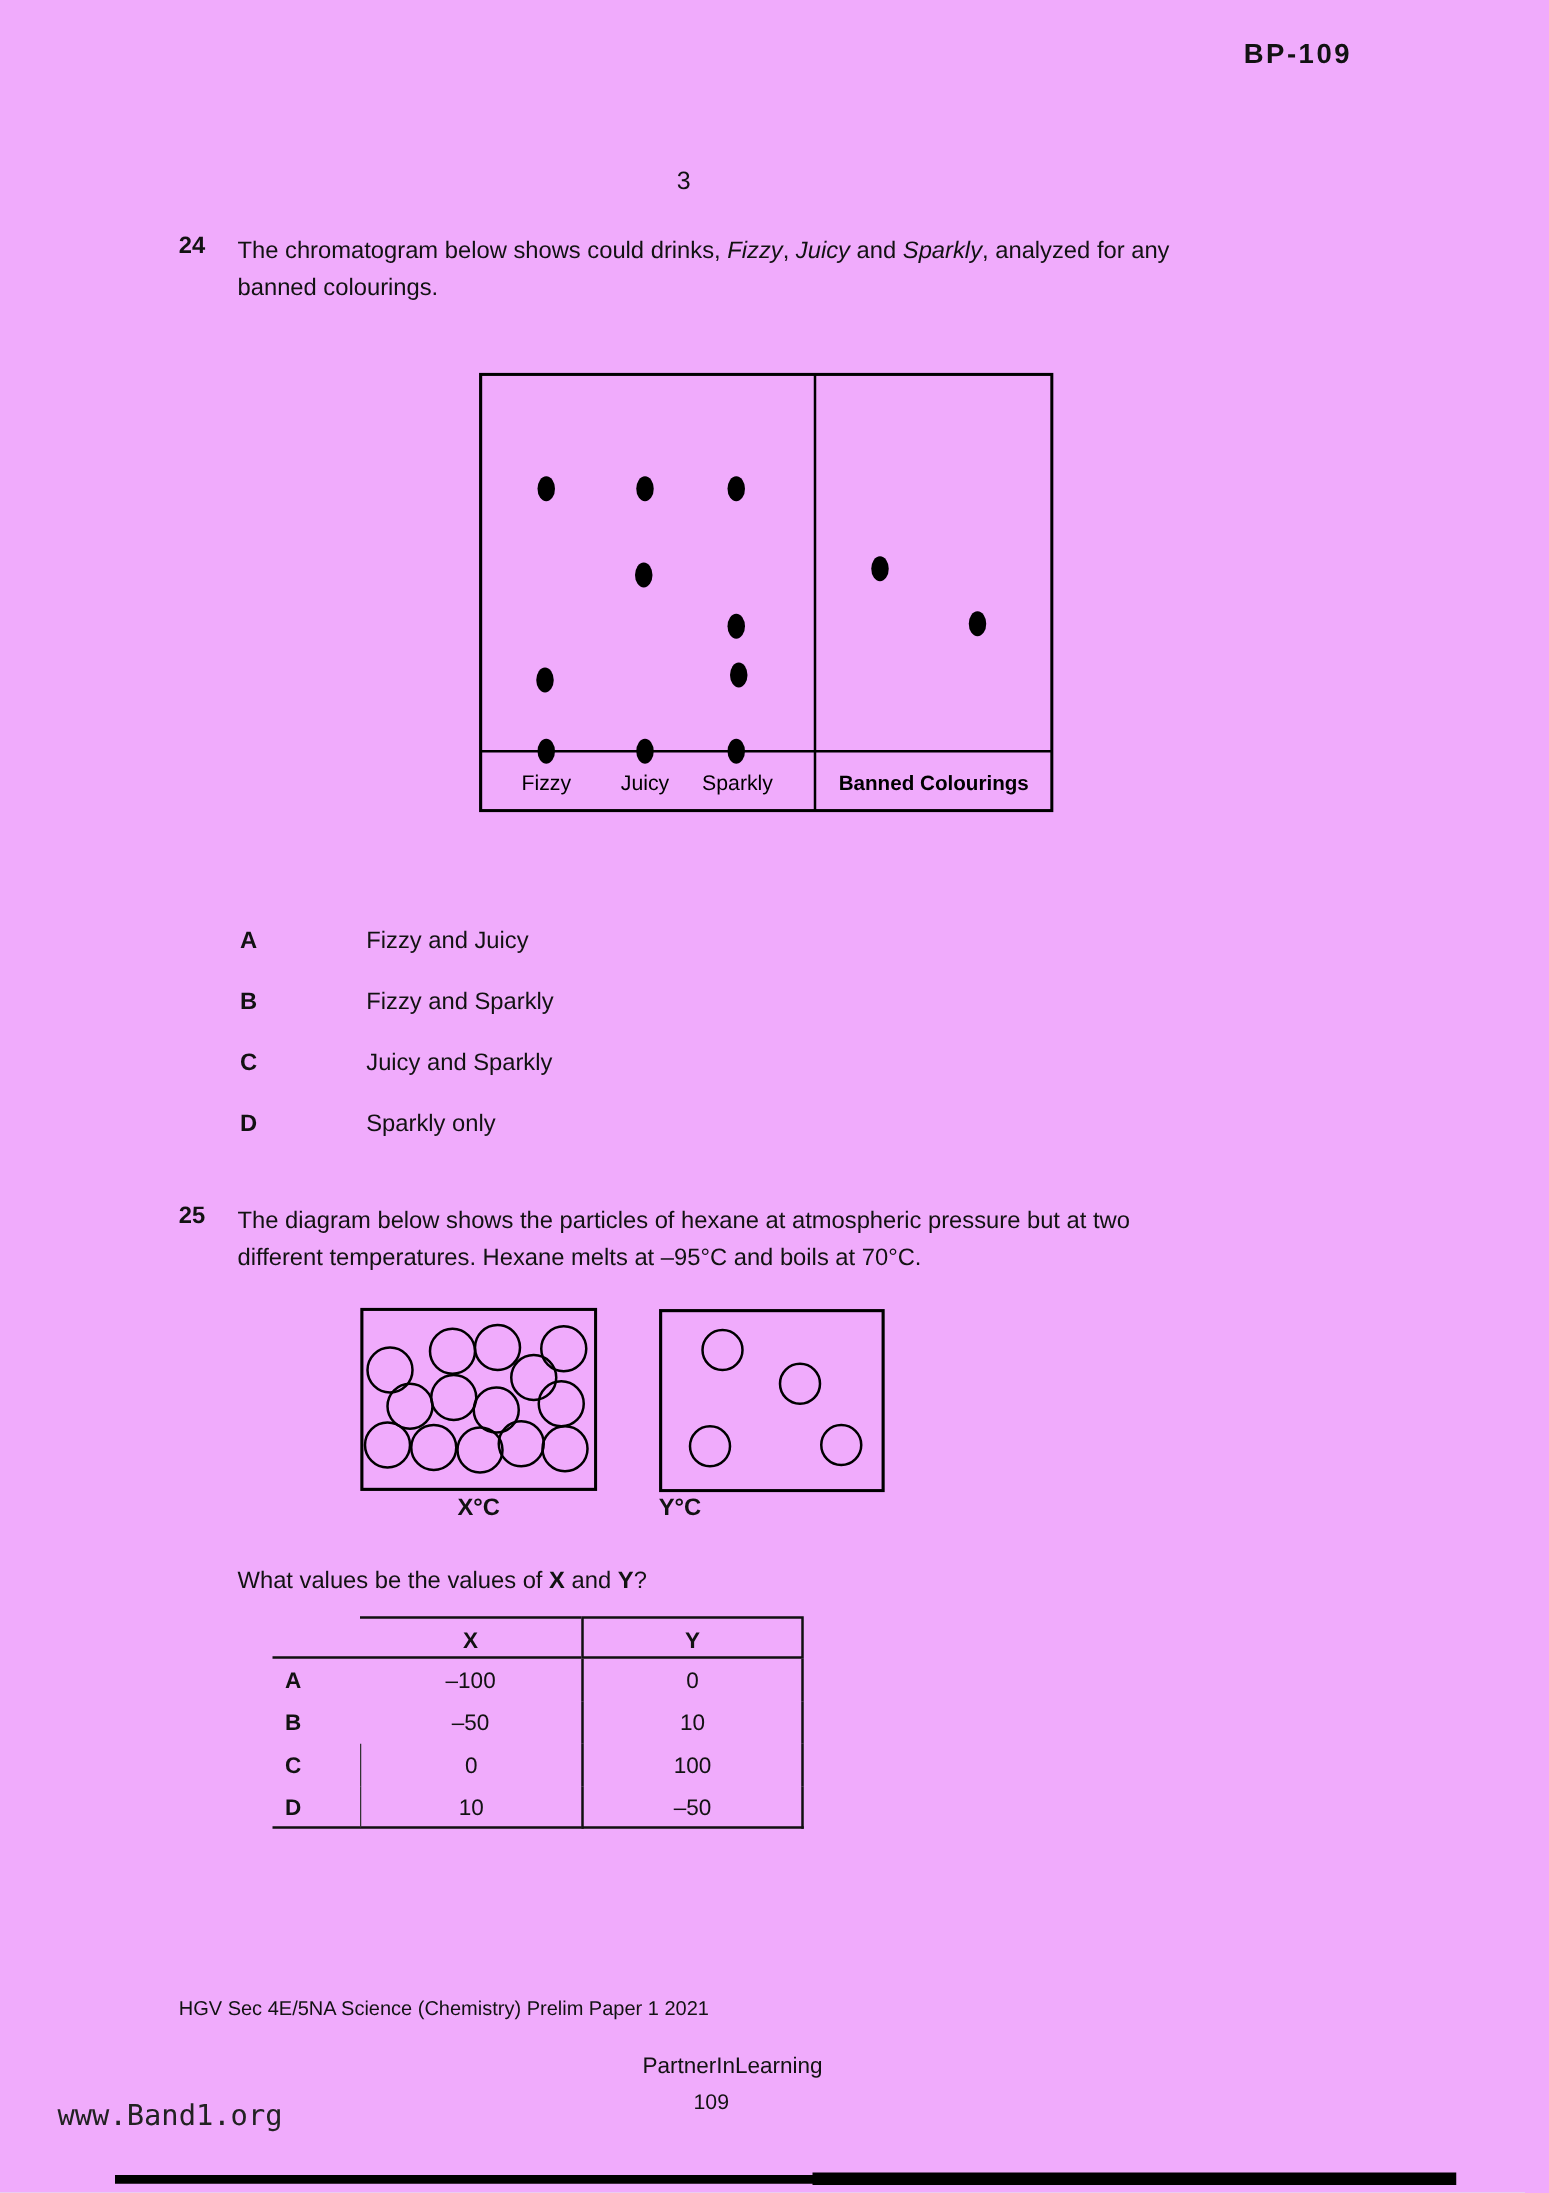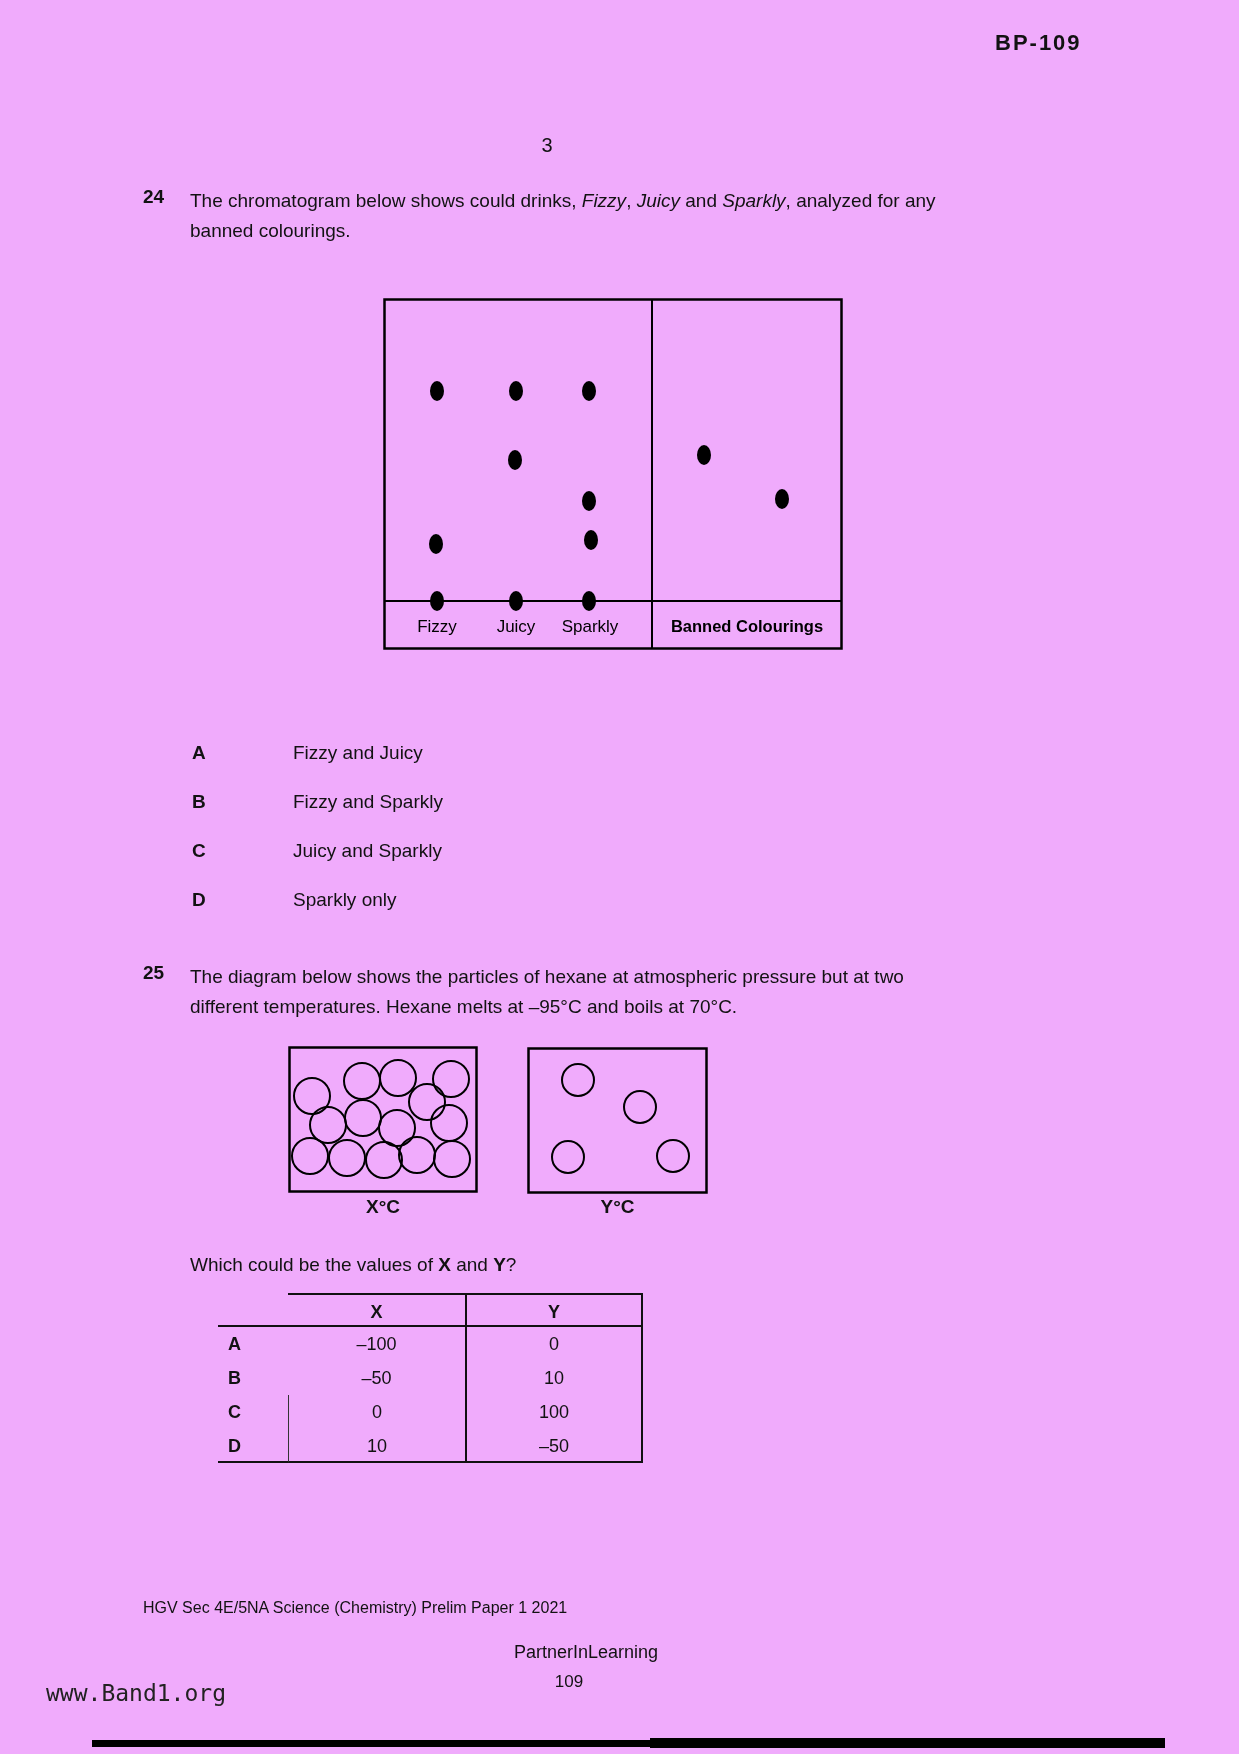--- a/index.html
+++ b/index.html
@@ -23,21 +23,21 @@
   #q24-question{top:716px;left:190px;font-size:19px;}
   #q24-options{top:742px;left:192px;}
   .opt-row{display:flex;height:49px;align-items:flex-start;}
   .opt-letter{width:63px;font-weight:bold;font-size:19px;}
   .opt-text{font-size:19px;margin-left:38px;}
   #q25-num{top:962px;left:143px;}
   #q25-stem{top:962px;left:190px;width:860px;font-size:19px;line-height:30px;}
   #hex-left{top:1046px;left:288px;}
   #hex-right{top:1047px;left:527px;}
   #hex-left-label{top:1196px;left:288px;width:190px;text-align:center;font-weight:bold;font-size:19px;}
-  #hex-right-label{top:1196px;left:527px;width:181px;text-align:center;font-weight:bold;font-size:19px;}
+  #hex-right-label{top:1196px;left:527px;width:181px;font-weight:bold;font-size:19px;}
   #q25-question{top:1254px;left:190px;font-size:19px;}
   #q25-question b{font-weight:bold;}
   
   #xy-table{
     top:1293px;left:218px;
     display:grid;
     grid-template-columns:70px 177px 178px;
     font-size:18px;
   }
   #xy-table .cell{
@@ -150,21 +150,21 @@
           <circle cx="51" cy="33" r="16" fill="none" stroke="#000" stroke-width="2"></circle>
           <circle cx="113" cy="60" r="16" fill="none" stroke="#000" stroke-width="2"></circle>
           <circle cx="41" cy="110" r="16" fill="none" stroke="#000" stroke-width="2"></circle>
           <circle cx="146" cy="109" r="16" fill="none" stroke="#000" stroke-width="2"></circle>
         </g>
     </svg>
   </div>
   <div class="abs" id="hex-left-label">X°C</div>
   <div class="abs" id="hex-right-label">Y°C</div>
 
-  <div class="abs" id="q25-question"><span>Which could be the values of </span><b>X</b><span> and </span><b>Y</b><span>?</span></div>
+  <div class="abs" id="q25-question"><span>What values be the values of </span><b>X</b><span> and </span><b>Y</b><span>?</span></div>
 
   <div class="abs" id="xy-table">
     <div class="cell hdr"></div>
     <div class="cell hdr hx">X</div>
     <div class="cell hdr hy">Y</div>
   <div class="cell letter">A</div>
       <div class="cell val">–100</div>
       <div class="cell val ycol">0</div>
       <div class="cell letter">B</div>
       <div class="cell val">–50</div>

